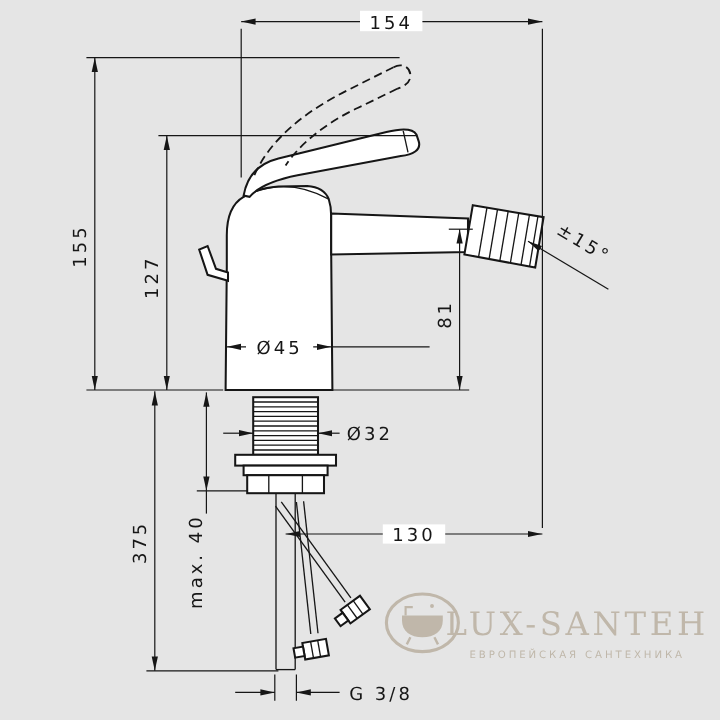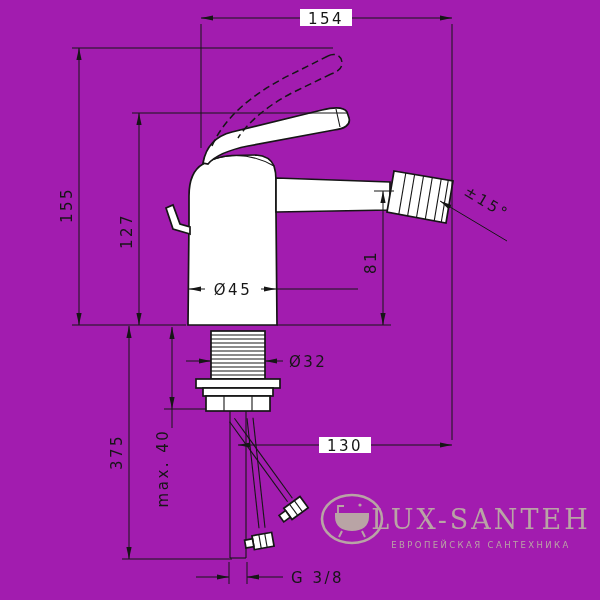--- a/index.html
+++ b/index.html
@@ -1,16 +1,16 @@
 <!DOCTYPE html>
 <html><head>
 <meta charset="utf-8">
 <style>
   html,body{margin:0;padding:0;background:#fff;}
-  .canvas{position:relative;width:600px;height:600px;background:#a21caf;overflow:hidden;
+  .canvas{position:relative;width:600px;height:600px;background:#e5e5e5;overflow:hidden;
           font-family:"DejaVu Sans",sans-serif;}
   svg{display:block;}
   .dim-text{font-family:"DejaVu Sans",sans-serif;font-size:15px;letter-spacing:2.5px;fill:#161616;}
   .dim-line{stroke:#161616;stroke-width:1;fill:none;}
   .ext-line{stroke:#161616;stroke-width:1;fill:none;}
   .part{stroke:#161616;stroke-width:1.7;fill:#fff;}
   .part-thin{stroke:#161616;stroke-width:1.1;fill:none;}
   .dashed{stroke:#161616;stroke-width:1.5;fill:none;stroke-dasharray:7 4;}
   .gap{fill:#fff;stroke:none;}
   .wm-text{font-family:"DejaVu Serif",serif;font-size:27px;letter-spacing:3px;fill:#bcb3a4;}

